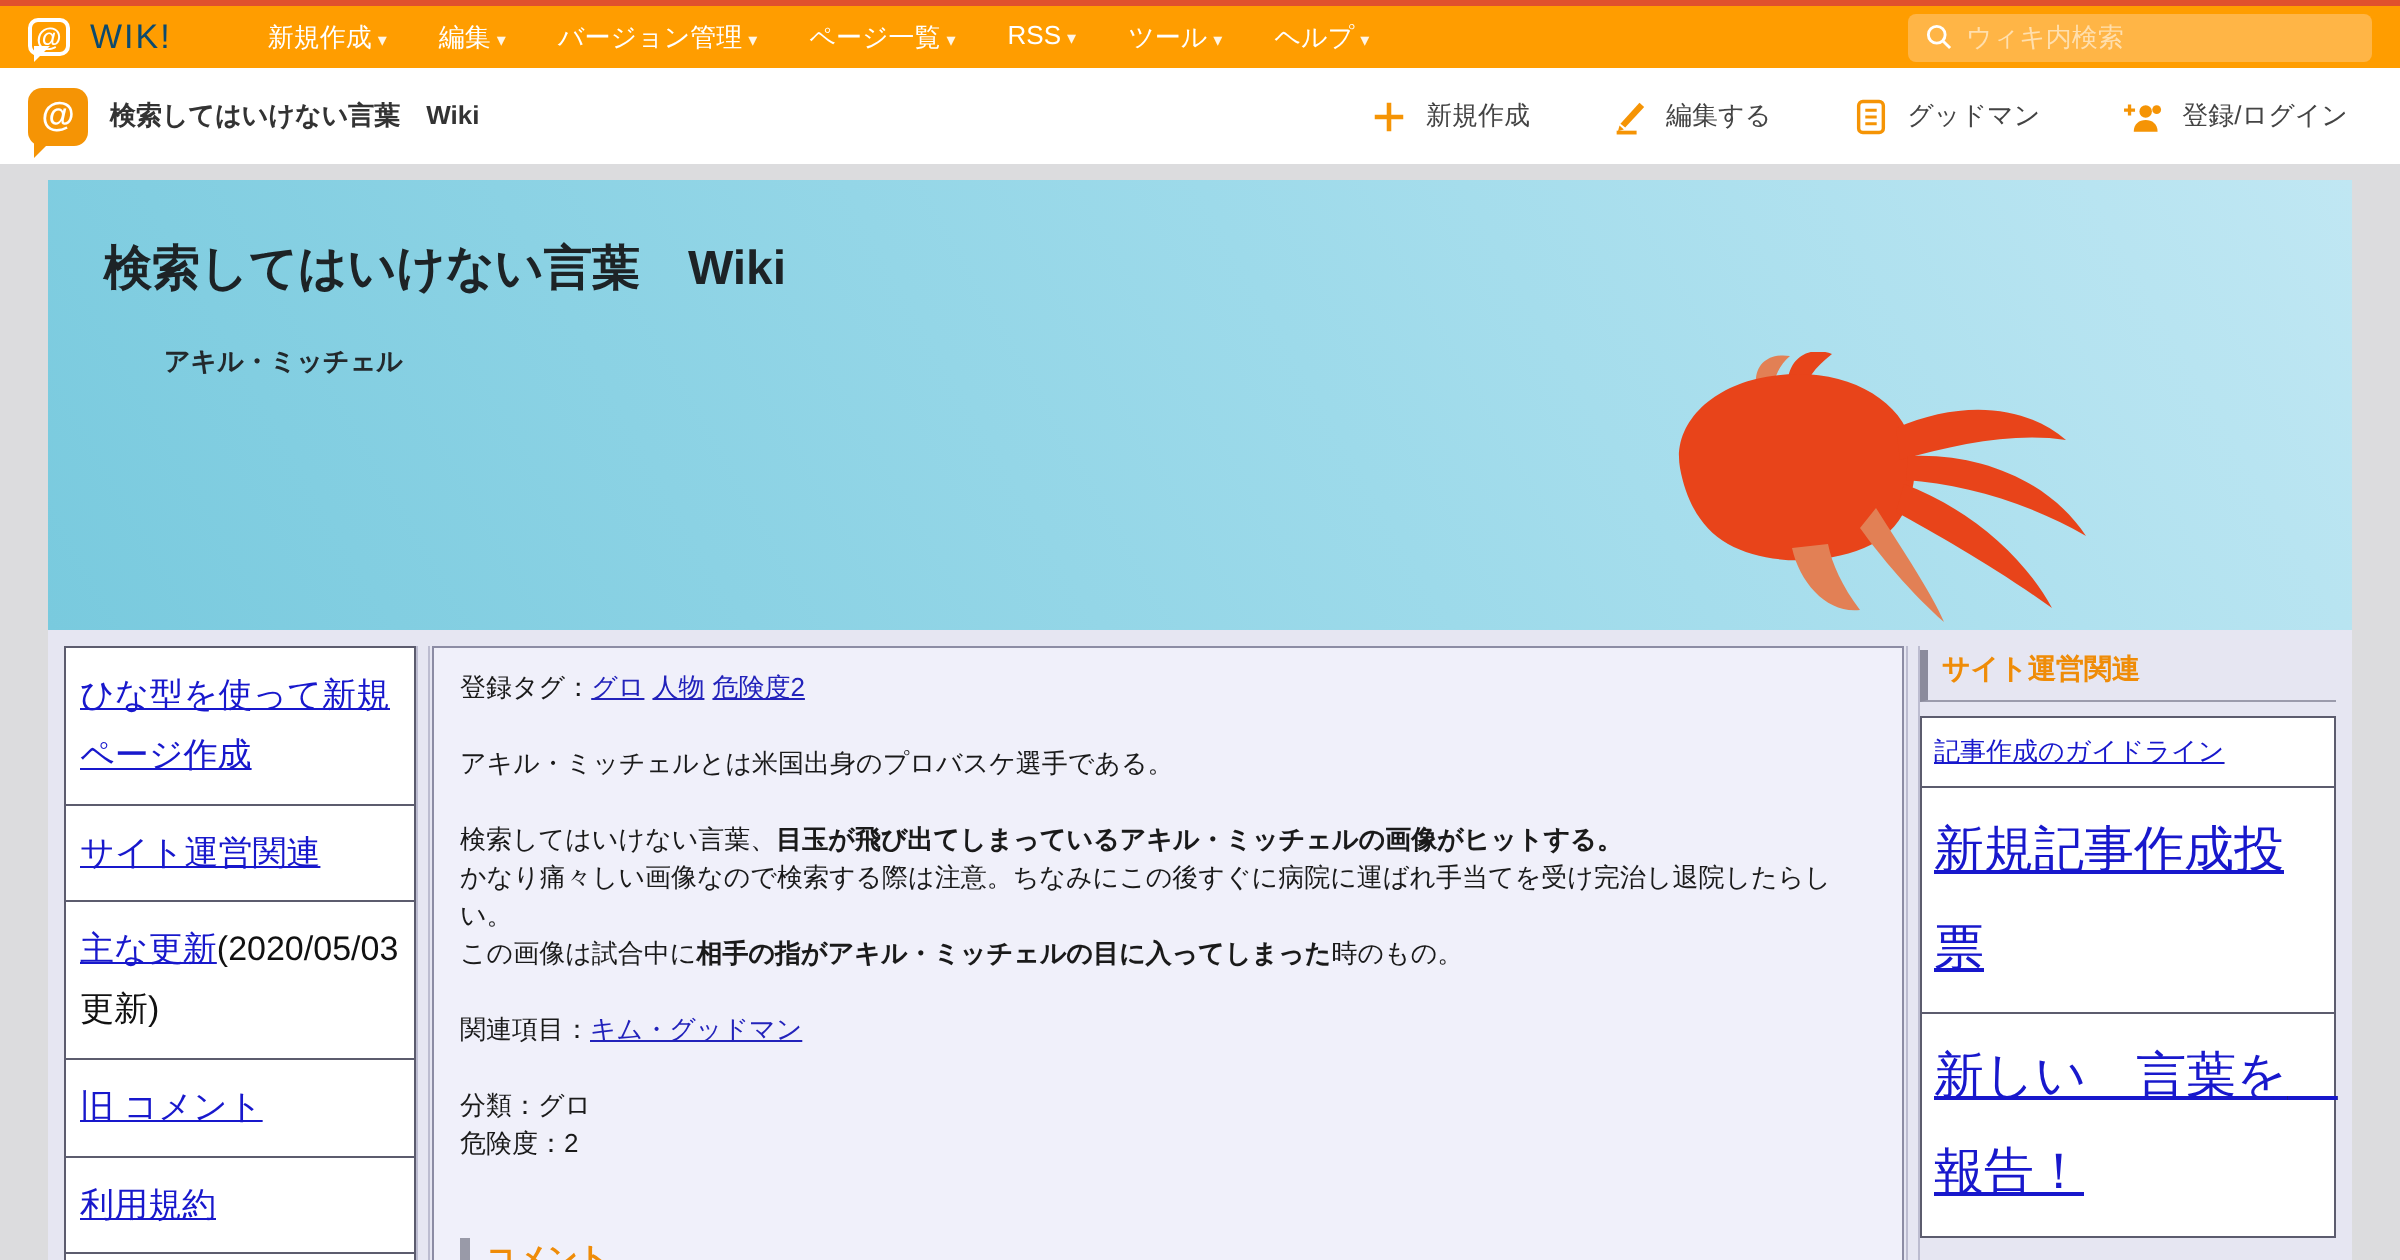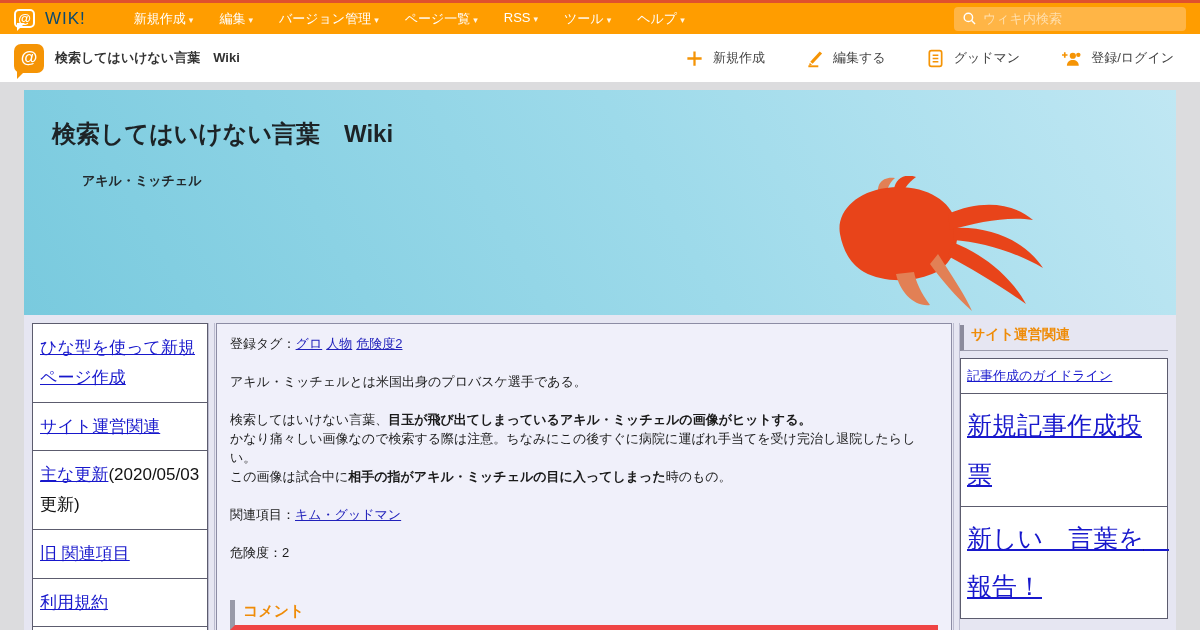--- a/index.html
+++ b/index.html
@@ -184,21 +184,21 @@
     </svg>
   </div>
 
   <div class="columns">
 
     <div class="col-left">
       <div class="side-table">
           <div class="side-cell"><a>ひな型を使って新規ページ作成</a></div>
           <div class="side-cell"><a>サイト運営関連</a></div>
           <div class="side-cell"><a>主な更新</a><span>(2020/05/03更新)</span></div>
-          <div class="side-cell"><a>旧 関連項目</a></div>
+          <div class="side-cell"><a>旧 コメント</a></div>
           <div class="side-cell"><a>利用規約</a></div>
           <div class="side-cell"></div>
         </div>
     </div>
 
     <div class="vsep"></div>
 
     <div class="col-main">
       <div class="main-box">
         <div class="block tagline">
@@ -210,20 +210,21 @@
             </div>
             <div class="block">
               <div><span>検索してはいけない言葉、</span><span class="bold">目玉が飛び出てしまっているアキル・ミッチェルの画像がヒットする。</span></div>
               <div><span>かなり痛々しい画像なので検索する際は注意。ちなみにこの後すぐに病院に運ばれ手当てを受け完治し退院したらしい。</span></div>
               <div><span>この画像は試合中に</span><span class="bold">相手の指がアキル・ミッチェルの目に入ってしまった</span><span>時のもの。</span></div>
             </div>
           </div>
         <div class="block">
           <span>関連項目：</span><a>キム・グッドマン</a>
         </div>
+        <div>分類：グロ</div>
         <div>危険度：2</div>
         <div class="comment-heading">コメント</div>
       </div>
     </div>
 
     <div class="vsep"></div>
 
     <div class="col-right">
       <div class="right-heading">サイト運営関連</div>
       <div class="right-table">

